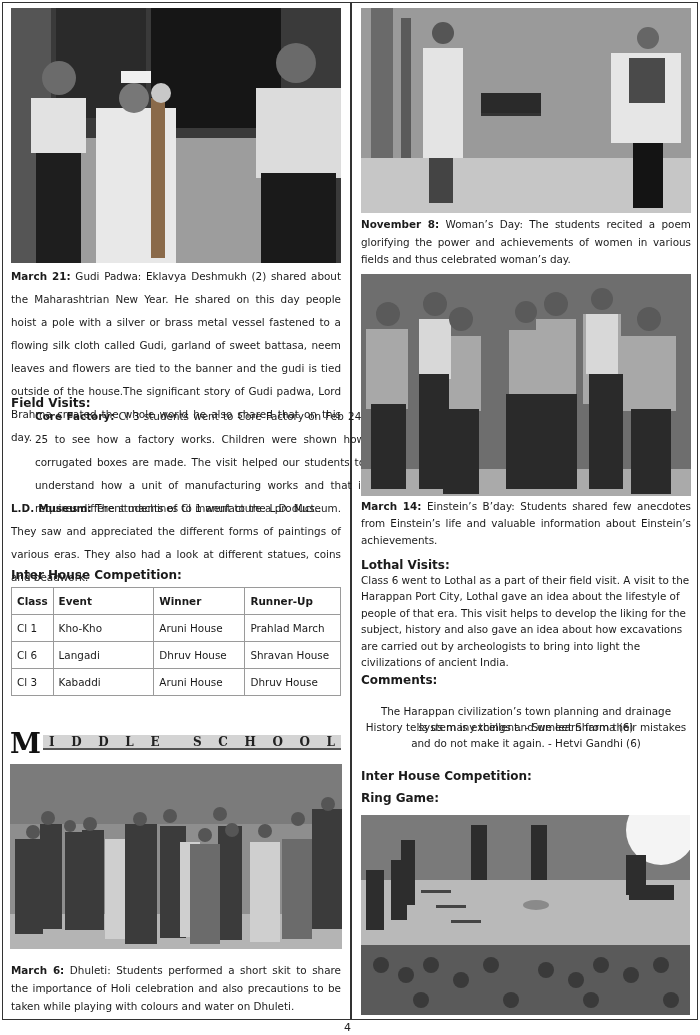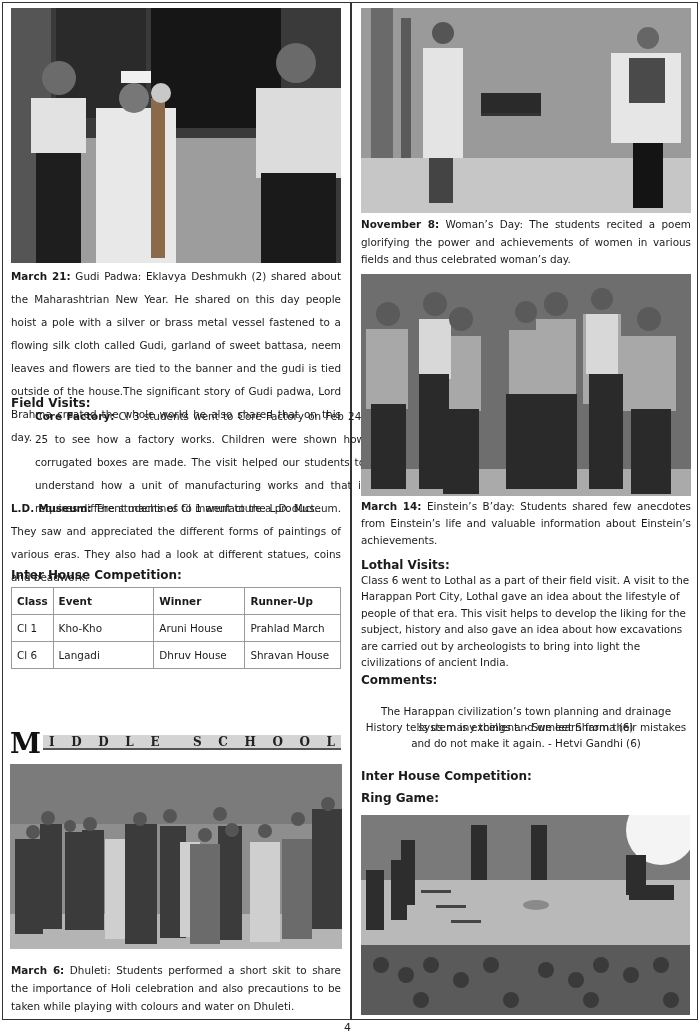--- a/index.html
+++ b/index.html
@@ -93,20 +93,26 @@
       <td>Kho-Kho</td>
       <td>Aruni House</td>
       <td>Prahlad March</td>
     </tr>
     <tr>
       <td>Cl  6</td>
       <td>Langadi</td>
       <td>Dhruv House</td>
       <td>Shravan House</td>
     </tr>
+    <tr>
+      <td>Cl  3</td>
+      <td>Kabaddi</td>
+      <td>Aruni House</td>
+      <td>Dhruv House</td>
+    </tr>
   </tbody>
 </table>
 
 <div class="banner">
   <span class="big-m">M</span>
   <div class="bar">
     <span>I</span>
     <span>D</span>
     <span>D</span>
     <span>L</span>

